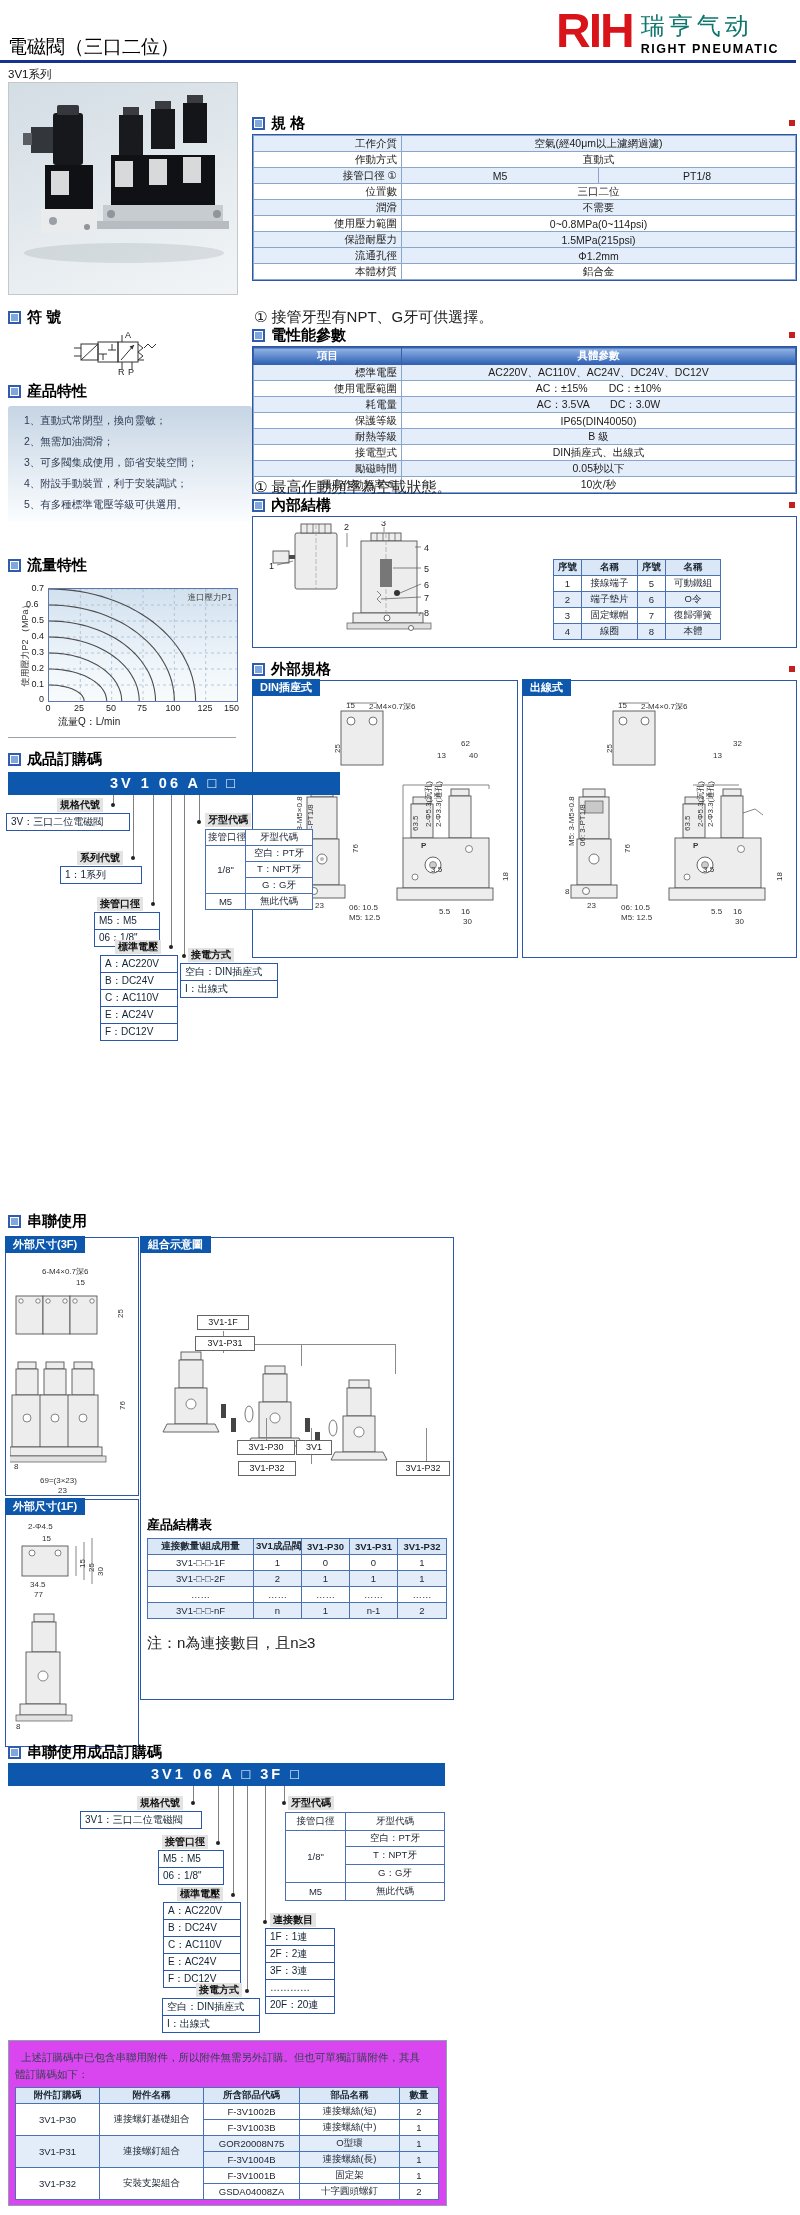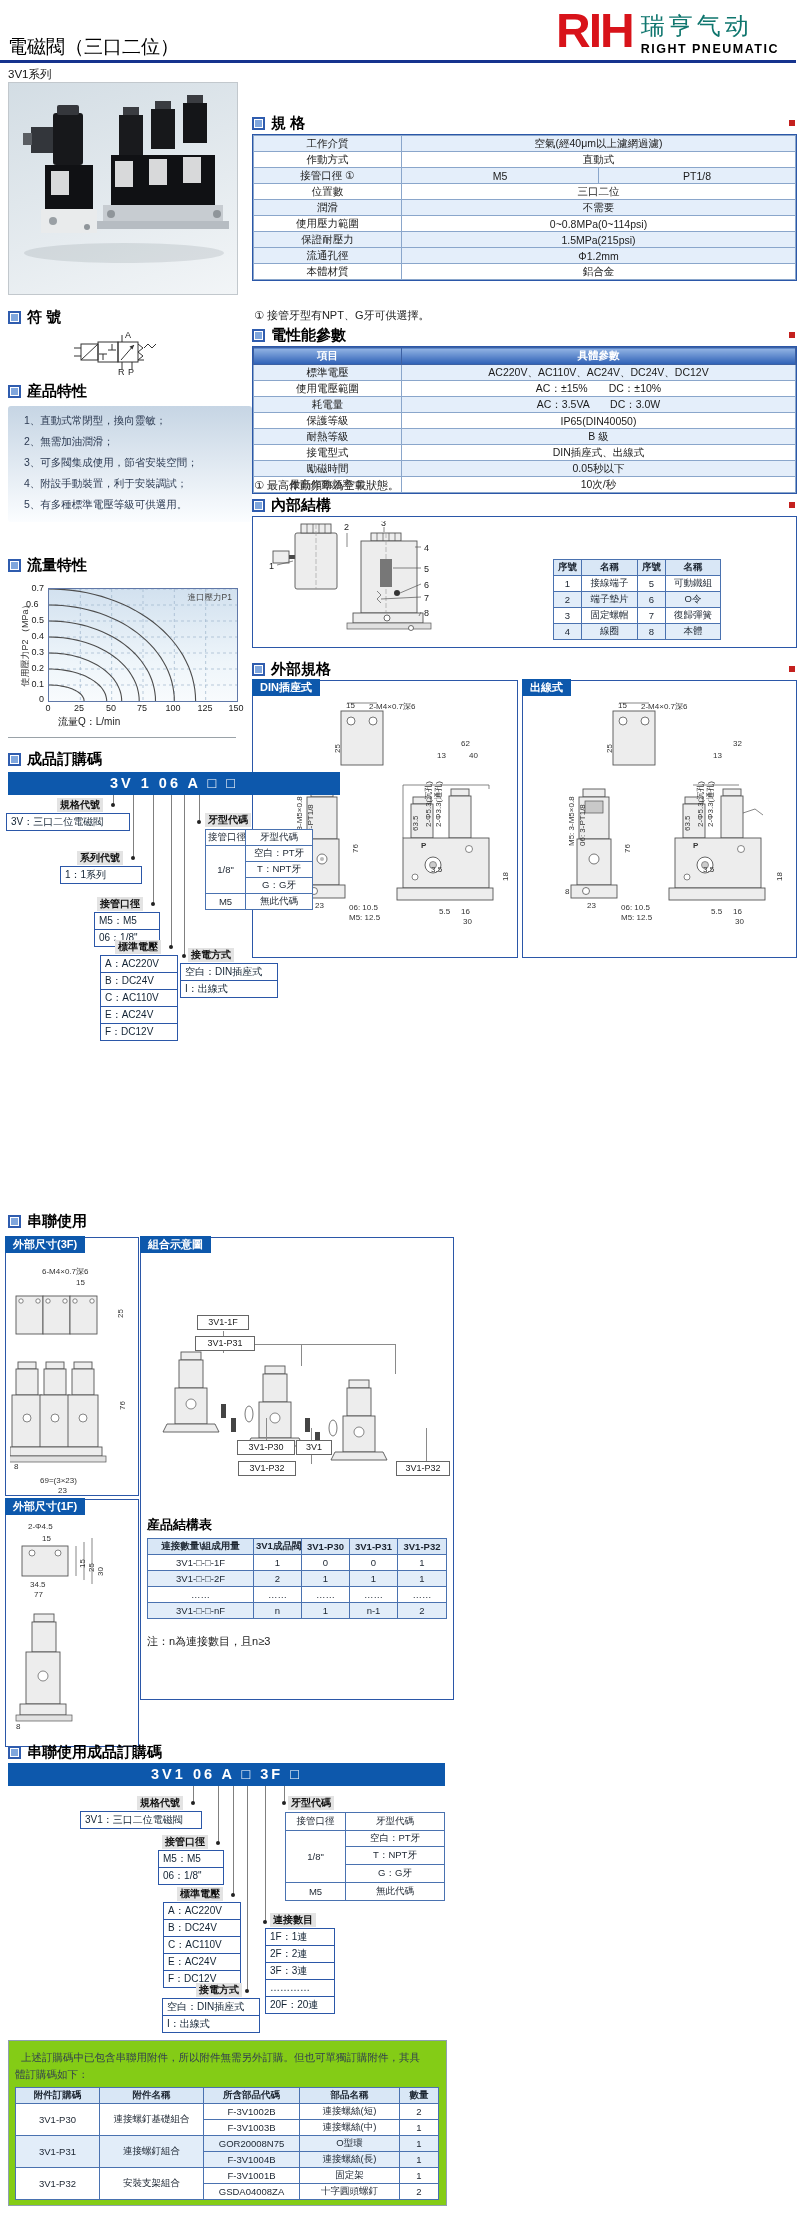--- a/index.html
+++ b/index.html
@@ -5,27 +5,27 @@
   body{margin:0;background:#fff}
   #page{position:relative;width:800px;height:2215px;background:#fff;font-family:"Liberation Sans","DejaVu Sans",sans-serif;overflow:hidden}
   .abs{position:absolute}
   .sec{position:absolute;display:flex;align-items:center;gap:6px;font-size:15px;font-weight:bold;color:#000;white-space:nowrap}
   .ic{width:9px;height:9px;border:2px solid #2f5cae;background:#fff;position:relative;flex:0 0 auto;display:inline-block}
   .ic::after{content:"";position:absolute;inset:1px;background:#7fa6dd}
   .tbw{position:absolute;border:1.5px solid #2b57a8;background:#fff}
   table.tb{border-collapse:collapse;width:100%;table-layout:fixed}
   .tb th{background:linear-gradient(#92b4e4,#2d5fb5);color:#fff;font-weight:bold;border:1px solid #3c60a2;height:16px;font-size:10.5px;padding:0 3px;white-space:nowrap;overflow:hidden}
   .tb td{border:1px solid #8aa6cb;height:15px;font-size:10.5px;color:#1b1b1b;text-align:center;padding:0 4px;background:#fff;white-space:nowrap;overflow:hidden}
-  .tb td.l{text-align:center}
+  .tb td.l{text-align:right}
   .tb tr.a td{background:#e4eefa}
   table.tb2{border-collapse:collapse;width:100%;table-layout:fixed}
   .tb2 td,.tb2 th{border:1px solid #4a72b0;height:15px;font-size:9.5px;padding:0 2px;text-align:center;color:#1b2430;background:#fff;white-space:nowrap;overflow:hidden}
   .tb2 th{background:#d9e7f6;font-weight:bold}
   .tb2 tr.a td{background:#e2edf9}
-  .fn{position:absolute;font-size:11px;color:#222;white-space:nowrap}
+  .fn{position:absolute;font-size:15px;color:#222;white-space:nowrap}
   .tag{position:absolute;background:#e3e3e3;font-weight:bold;font-size:10px;line-height:14px;padding:0 3px;color:#111;white-space:nowrap}
   .vl{position:absolute;width:1px;background:#808080}
   .dot{position:absolute;width:4px;height:4px;border-radius:50%;background:#222}
   .cobox{position:absolute;border:1px solid #2b57a8;background:#fff}
   .cobox>div{font-size:10px;color:#123;line-height:16px;padding:0 4px;border-top:1px solid #2b57a8;white-space:nowrap}
   .cobox>div:first-child{border-top:none}
   .banner{position:absolute;background:#0d58ac;color:#fff;font-weight:bold;font-size:14.5px;text-align:center;line-height:23px;height:23px;letter-spacing:3px}
   .bluetab{position:absolute;background:#0d58ac;color:#fff;font-weight:bold;font-size:11px;line-height:17px;padding:0 8px;z-index:3;white-space:nowrap}
   .panel{position:absolute;border:1.2px solid #2b57a8;background:#fff}
   .dim{position:absolute;font-size:8px;color:#333;white-space:nowrap}
@@ -163,21 +163,21 @@
         <polyline points="0.0,0.0 7.7,0.2 15.3,0.6 22.9,1.4 30.5,2.4 38.0,3.8 45.3,5.5 52.6,7.4 59.6,9.7 66.6,12.2 73.3,15.0 79.9,18.1 86.2,21.4 92.3,25.0 98.1,28.8 103.7,32.8 109.0,37.1 114.0,41.5 118.6,46.2 123.0,51.0 127.0,56.0 130.7,61.2 134.0,66.4 136.9,71.9 139.5,77.4 141.6,83.0 143.4,88.7 144.8,94.5 145.8,100.3 146.4,106.1 146.6,112.0" fill="none" stroke="#4d4d4d" stroke-width="1.1"></polyline>
       </svg>
     <div class="abs" style="right:5px;top:3px;font-size:8.5px;color:#444">進口壓力P1</div>
   </div>
   <div class="tick" style="left:36px;top:703px;width:24px;text-align:center">0</div>
   <div class="tick" style="left:67px;top:703px;width:24px;text-align:center">25</div>
   <div class="tick" style="left:99px;top:703px;width:24px;text-align:center">50</div>
   <div class="tick" style="left:130px;top:703px;width:24px;text-align:center">75</div>
   <div class="tick" style="left:161px;top:703px;width:24px;text-align:center">100</div>
   <div class="tick" style="left:193px;top:703px;width:24px;text-align:center">125</div>
-  <div class="tick" style="left:224px;top:703px;width:24px;text-align:center">150</div>
+  <div class="tick" style="left:224px;top:703px;width:24px;">150</div>
   <div class="abs" style="left:58px;top:715px;font-size:10px;color:#222">流量Q：L/min</div>
   <div class="abs" style="left:8px;top:737px;width:228px;height:1px;background:#9aa2a8"></div>
 
   <div class="sec" style="left:252px;top:114px">
       <span class="ic"></span>
       <span>規 格</span>
     </div>
   <div class="redsq" style="left:789px;top:120px"></div>
   <div class="tbw" style="left:252px;top:134px;width:543px">
     <table class="tb">
@@ -790,21 +790,21 @@
             <td class="l" style="height:17px">G：G牙</td>
           </tr>
       <tr>
             <td class="l" style="height:17px">M5</td>
             <td class="l">無此代碼</td>
           </tr>
     </tbody>
       </table>
   </div>
 
-  <div class="abs" style="left:8px;top:2040px;width:437px;height:164px;border:1px solid #8fa0b0;background:#84cc16">
+  <div class="abs" style="left:8px;top:2040px;width:437px;height:164px;border:1px solid #8fa0b0;background:#d946ef">
     <div class="abs" style="left:12px;top:10px;font-size:10.5px;color:#33404e;white-space:nowrap">上述訂購碼中已包含串聯用附件，所以附件無需另外訂購。但也可單獨訂購附件，其具</div>
     <div class="abs" style="left:6px;top:27px;font-size:10.5px;color:#33404e">體訂購碼如下：</div>
     <div class="abs" style="left:6px;top:46px;width:424px">
       <table class="tb2">
           <colgroup>
             <col style="width:84px">
             <col style="width:104px">
             <col style="width:96px">
             <col style="width:100px">
             <col>

